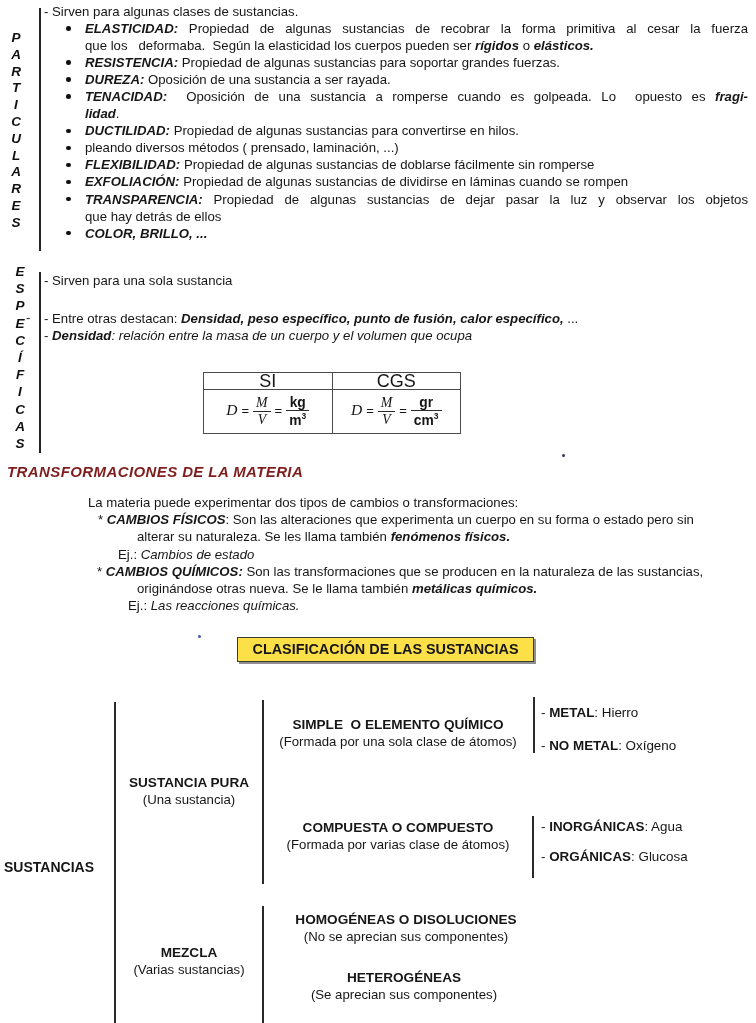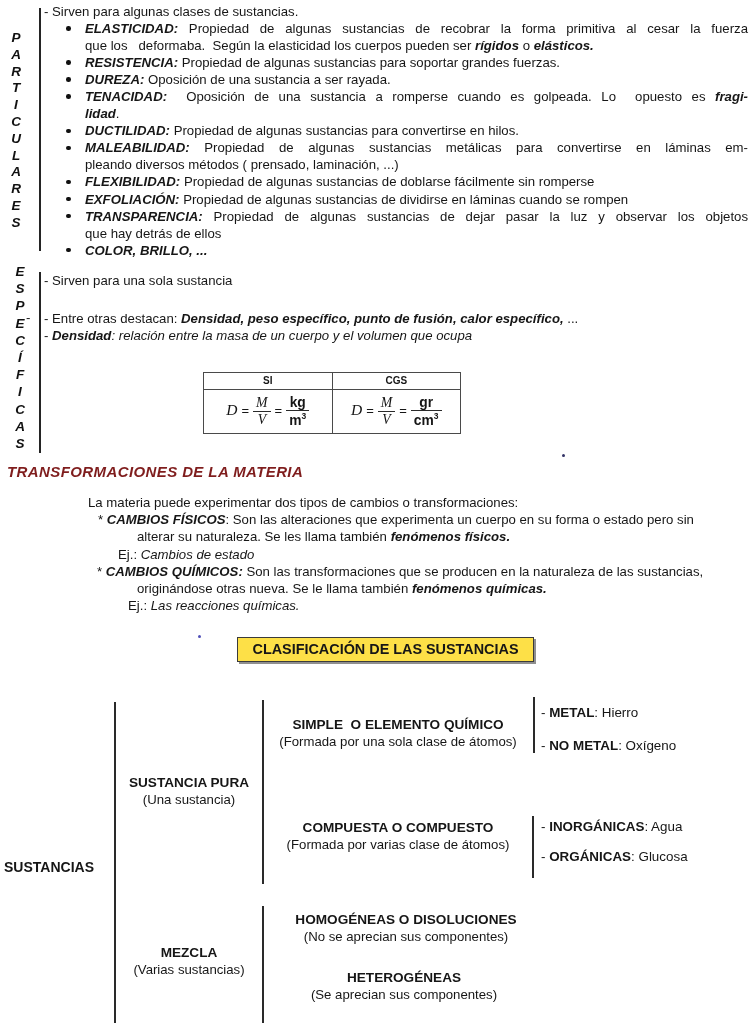--- a/index.html
+++ b/index.html
@@ -36,21 +36,21 @@
   .part .j{width:663px;}
 
   
   .esp{position:absolute;left:44px;top:272px;width:712px;}
   .esp .line:nth-child(2){margin-top:21px;}
 
   
   .density{position:absolute;left:203px;top:372px;width:258px;border-collapse:collapse;
            table-layout:fixed;}
   .density th,.density td{border:1px solid #4a4a4a;text-align:center;padding:0;}
-  .density th{height:16px;font-size:10px;font-weight:bold;line-height:16px;}
+  .density th{height:16px;font-size:18px;font-weight:normal;line-height:16px;}
   .density td{height:43px;vertical-align:middle;}
   .dvar{font-family:"Liberation Serif","DejaVu Serif",serif;font-style:italic;font-size:15.5px;}
   .deq{font-size:13px;margin:0 4px;}
   .frac{display:inline-block;vertical-align:middle;text-align:center;}
   .frac .num{display:block;border-bottom:1.2px solid #2a2a2a;padding:0 3px;}
   .frac .den{display:block;padding:0 3px;}
   .sfrac{font-family:"Liberation Serif","DejaVu Serif",serif;font-style:italic;font-size:13.8px;}
   .ufrac{font-weight:bold;font-size:13.8px;}
   .ufrac sup{font-size:8.5px;}
 
@@ -130,21 +130,20 @@
           <div class="line"><span class="rs bi">DUREZA:</span><span class="rs"> Oposición de una sustancia a ser rayada.</span></div>
         </div>
         <div class="bullet-item">
           <div class="line j"><span class="rs bi">TENACIDAD:</span><span class="rs">  Oposición de una sustancia a romperse cuando es golpeada. Lo  opuesto es </span><span class="rs bi">fragi-</span></div>
           <div class="line"><span class="rs bi">lidad</span><span class="rs">.</span></div>
         </div>
         <div class="bullet-item">
           <div class="line"><span class="rs bi">DUCTILIDAD:</span><span class="rs"> Propiedad de algunas sustancias para convertirse en hilos.</span></div>
         </div>
         <div class="bullet-item">
-          <div class="line j"><span class="rs bi">MALEABILIDAD:</span><span class="rs"> Propiedad de algunas sustancias metálicas para convertirse en láminas em-</span></div>
           <div class="line"><span class="rs">pleando diversos métodos ( prensado, laminación, ...)</span></div>
         </div>
         <div class="bullet-item">
           <div class="line"><span class="rs bi">FLEXIBILIDAD:</span><span class="rs"> Propiedad de algunas sustancias de doblarse fácilmente sin romperse</span></div>
         </div>
         <div class="bullet-item">
           <div class="line"><span class="rs bi">EXFOLIACIÓN:</span><span class="rs"> Propiedad de algunas sustancias de dividirse en láminas cuando se rompen</span></div>
         </div>
         <div class="bullet-item">
           <div class="line j"><span class="rs bi">TRANSPARENCIA:</span><span class="rs"> Propiedad de algunas sustancias de dejar pasar la luz y observar los objetos</span></div>
@@ -194,21 +193,21 @@
   </tbody>
     </table>
 
   <div class="h-trans">TRANSFORMACIONES DE LA MATERIA</div>
   <div class="trans">
       <div class="line"><span class="rs">La materia puede experimentar dos tipos de cambios o transformaciones:</span></div>
       <div class="line"><span class="rs">* </span><span class="rs bi">CAMBIOS FÍSICOS</span><span class="rs">: Son las alteraciones que experimenta un cuerpo en su forma o estado pero sin</span></div>
       <div class="line"><span class="rs">alterar su naturaleza. Se les llama también </span><span class="rs bi">fenómenos físicos.</span></div>
       <div class="line"><span class="rs">Ej.: </span><span class="rs i">Cambios de estado</span></div>
       <div class="line"><span class="rs">* </span><span class="rs bi">CAMBIOS QUÍMICOS:</span><span class="rs"> Son las transformaciones que se producen en la naturaleza de las sustancias,</span></div>
-      <div class="line"><span class="rs">originándose otras nueva. Se le llama también </span><span class="rs bi">fenómenos químicas.</span></div>
+      <div class="line"><span class="rs">originándose otras nueva. Se le llama también </span><span class="rs bi">metálicas químicos.</span></div>
       <div class="line"><span class="rs">Ej.: </span><span class="rs i">Las reacciones químicas.</span></div>
     </div>
 
   <div class="stray-dot dot2"></div>
   <div class="stray-dot dot1"></div>
   <div class="title-box">CLASIFICACIÓN DE LAS SUSTANCIAS</div>
 
   <div class="root-label">SUSTANCIAS</div>
 
   <div class="dline ln-root"></div>

